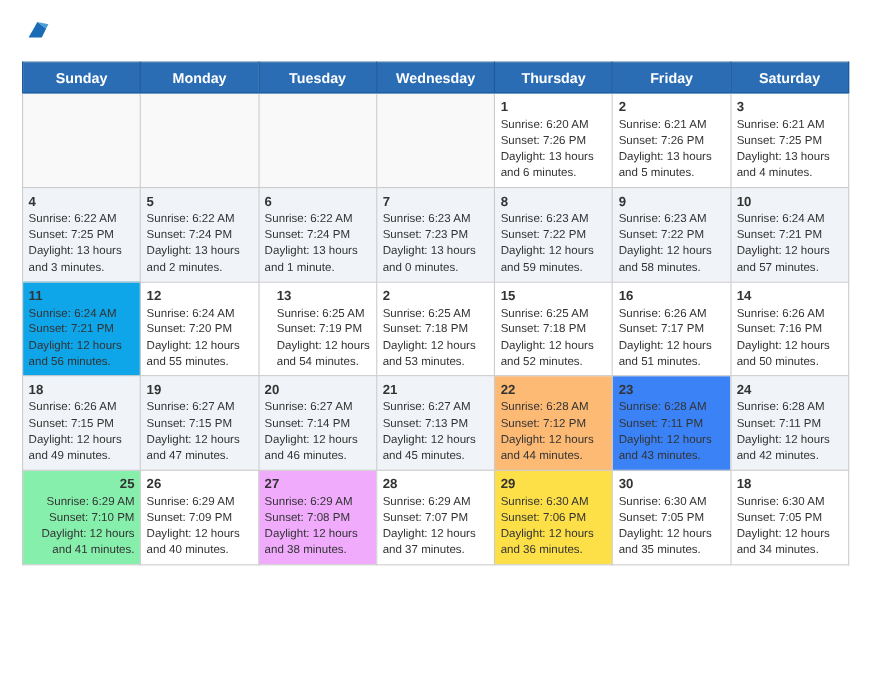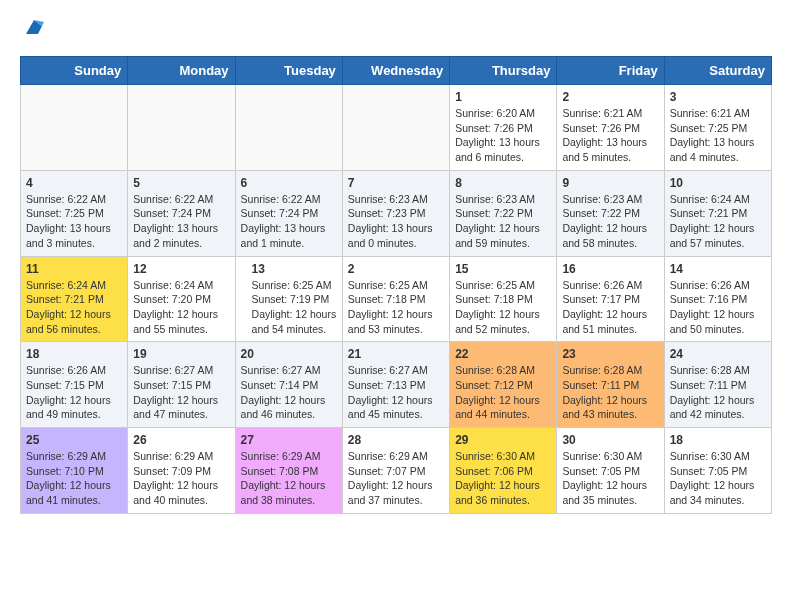--- a/index.html
+++ b/index.html
@@ -54,21 +54,21 @@
       color: #555;
     }
     .calendar {
       width: 100%;
       border-collapse: collapse;
       border: 1px solid #ccc;
     }
     .calendar th {
       background-color: #2a6db5;
       color: #fff;
-      text-align: right;
+      text-align: center;
       padding: 6px 6px;
       font-size: 13px;
       border: 1px solid #1a5a9a;
     }
     .calendar td {
       vertical-align: top;
       padding: 5px 5px;
       font-size: 11px;
       border: 1px solid #ccc;
       width: 107px;
@@ -202,21 +202,21 @@
         </td>
         <td style="background: rgb(240, 244, 248);">
           <span class="day-number">10</span>
           <div class="day-info" style="white-space: pre-line;">Sunrise: 6:24 AM
 Sunset: 7:21 PM
 Daylight: 12 hours
 and 57 minutes.</div>
         </td>
       </tr>
       <tr>
-        <td style="background: #fde047;">
+        <td style="background: #0ea5e9;">
           <span class="day-number">11</span>
           <div class="day-info" style="white-space: pre-line;">Sunrise: 6:24 AM
 Sunset: 7:21 PM
 Daylight: 12 hours
 and 56 minutes.</div>
         </td>
         <td style="background: rgb(255, 255, 255);">
           <span class="day-number">12</span>
           <div class="day-info" style="white-space: pre-line;">Sunrise: 6:24 AM
 Sunset: 7:20 PM
@@ -288,37 +288,37 @@
 Daylight: 12 hours
 and 45 minutes.</div>
         </td>
         <td style="background: #fdba74;">
           <span class="day-number">22</span>
           <div class="day-info" style="white-space: pre-line;">Sunrise: 6:28 AM
 Sunset: 7:12 PM
 Daylight: 12 hours
 and 44 minutes.</div>
         </td>
-        <td style="background: #fdba74;">
+        <td style="background: #3b82f6;">
           <span class="day-number">23</span>
           <div class="day-info" style="white-space: pre-line;">Sunrise: 6:28 AM
 Sunset: 7:11 PM
 Daylight: 12 hours
 and 43 minutes.</div>
         </td>
         <td style="background: rgb(240, 244, 248);">
           <span class="day-number">24</span>
           <div class="day-info" style="white-space: pre-line;">Sunrise: 6:28 AM
 Sunset: 7:11 PM
 Daylight: 12 hours
 and 42 minutes.</div>
         </td>
       </tr>
       <tr>
-        <td style="background: #c4b5fd;">
+        <td style="background: #86efac; text-align: right;">
           <span class="day-number">25</span>
           <div class="day-info" style="white-space: pre-line;">Sunrise: 6:29 AM
 Sunset: 7:10 PM
 Daylight: 12 hours
 and 41 minutes.</div>
         </td>
         <td style="background: rgb(255, 255, 255);">
           <span class="day-number">26</span>
           <div class="day-info" style="white-space: pre-line;">Sunrise: 6:29 AM
 Sunset: 7:09 PM

